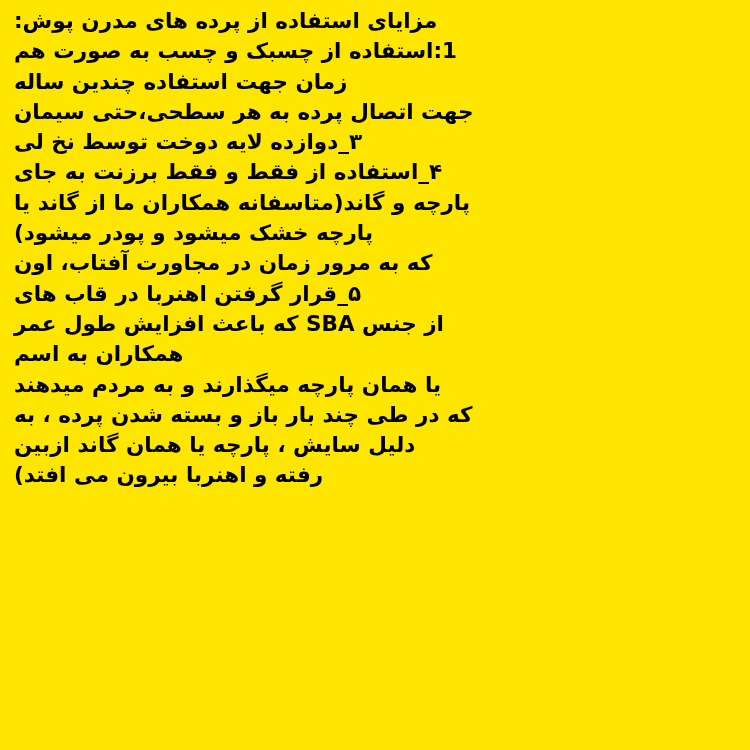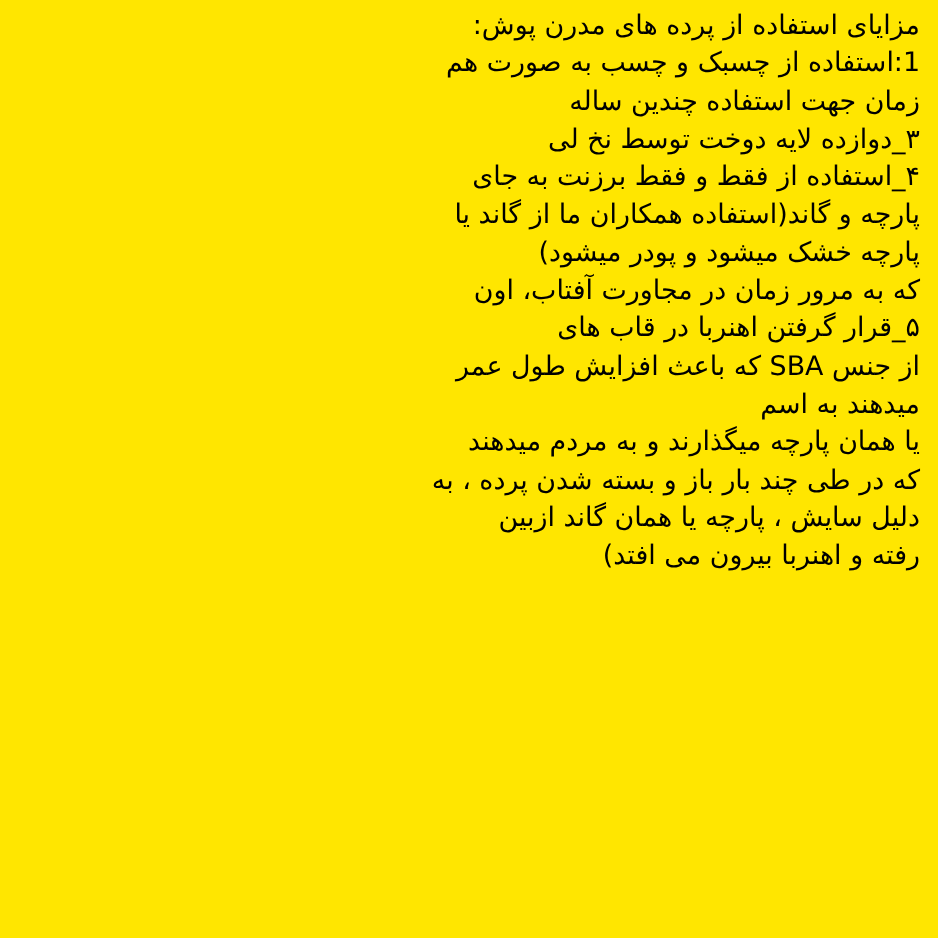--- a/index.html
+++ b/index.html
@@ -20,42 +20,43 @@
     box-sizing: border-box;
     padding: 6px 14px 6px 14px;
     display: flex;
     flex-direction: column;
     align-items: center;
     justify-content: flex-start;
   }
   .line {
     direction: rtl;
     unicode-bidi: bidi-override;
-    text-align: right;
+    text-align: left;
     color: #000000;
     font-size: 21.5px;
-    font-weight: normal;
+    font-weight: bold;
     line-height: 30.3px;
     letter-spacing: 0px;
     white-space: nowrap;
     width: 100%;
   }
 </style>
 </head>
 <body>
 
 <div id="page">
   <div class="line">مزایای استفاده از پرده های مدرن پوش:</div>
   <div class="line">1:استفاده از چسبک و چسب به صورت هم</div>
   <div class="line">زمان جهت استفاده چندین ساله</div>
+  <div class="line">جهت اتصال پرده به هر سطحی،حتی سیمان</div>
   <div class="line">۳_دوازده لایه دوخت توسط نخ لی</div>
   <div class="line">۴_استفاده از فقط و فقط برزنت به جای</div>
-  <div class="line">پارچه و گاند(استفاده همکاران ما از گاند یا</div>
+  <div class="line">پارچه و گاند(متاسفانه همکاران ما از گاند یا</div>
   <div class="line">پارچه خشک میشود و پودر میشود)</div>
   <div class="line">که به مرور زمان در مجاورت آفتاب، اون</div>
   <div class="line">۵_قرار گرفتن اهنربا در قاب های</div>
   <div class="line">از جنس ABS که باعث افزایش طول عمر</div>
-  <div class="line">میدهند به اسم</div>
+  <div class="line">همکاران به اسم</div>
   <div class="line">یا همان پارچه میگذارند و به مردم میدهند</div>
   <div class="line">که در طی چند بار باز و بسته شدن پرده ، به</div>
   <div class="line">دلیل سایش ، پارچه یا همان گاند ازبین</div>
   <div class="line">رفته و اهنربا بیرون می افتد)</div>
 </div>
 
 </body></html>

